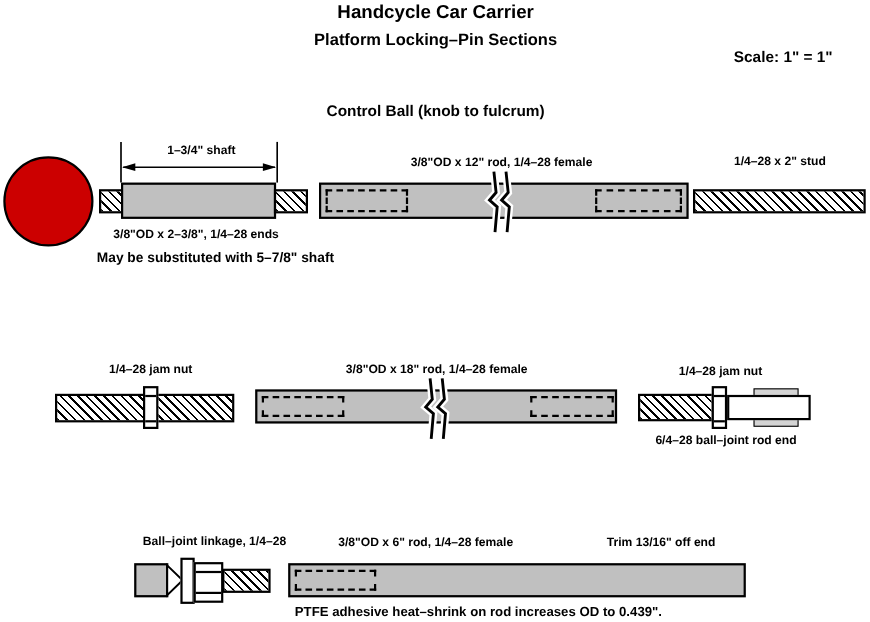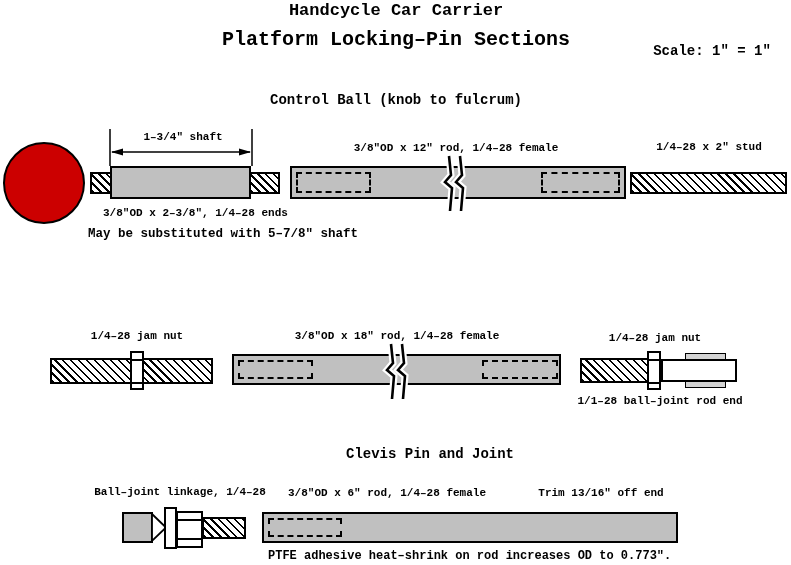--- a/index.html
+++ b/index.html
@@ -1,37 +1,37 @@
 <!DOCTYPE html>
 <html><head>
 <meta charset="utf-8">
 <style>
   html,body{margin:0;padding:0;background:#fff;}
   .canvas{
     position:relative;width:791px;height:565px;background:#ffffff;
     font-family:"Liberation Sans",sans-serif;color:#000;overflow:hidden;
   }
-  .lbl{position:absolute;font-weight:bold;white-space:nowrap;color:#000;line-height:1.1;font-family:Liberation Mono, monospace;}
+  .lbl{position:absolute;font-weight:bold;white-space:nowrap;color:#000;line-height:1.1;}
   .c{transform:translateX(-50%);}
   .part{position:absolute;box-sizing:border-box;border:2px solid #000;}
   .gray{background:#c0c0c0;}
   .white{background:#ffffff;}
   .hatch{background:repeating-linear-gradient(45deg,#000 0,#000 1.6px,#fff 1.6px,#fff 5.6px);}
   .dashrect{position:absolute;box-sizing:border-box;border:2px dashed #000;}
   .nutline{position:absolute;left:0;right:0;height:2px;background:#000;}
   .tab{position:absolute;box-sizing:border-box;border:1px solid #000;background:#d4d4d4;}
   svg{position:absolute;overflow:visible;}
 </style>
 </head>
 <body>
 
 <div class="canvas">
 
   <div class="lbl c" style="left:396px;top:2px;font-size:17px;">Handcycle Car Carrier</div>
-  <div class="lbl c" style="left:396px;top:29px;font-size:20px;">Platform Locking–Pin Sections</div>
+  <div class="lbl c" style="left:396px;top:29px;font-size:15px;">Platform Locking–Pin Sections</div>
   <div class="lbl c" style="left:712px;top:44px;font-size:14px;">Scale: 1" = 1"</div>
 
   <div class="lbl c" style="left:396px;top:93px;font-size:14px;">Control Ball (knob to fulcrum)</div>
 
   <div class="part" style="left:3px;top:142px;width:82px;height:82px;border-radius:50%;background:#cc0000;"></div>
 
   <svg style="left:106px;top:129px;" width="150" height="38" viewBox="0 0 150 38">
     <line x1="4" y1="0" x2="4" y2="37" stroke="#000" stroke-width="1.5"></line>
     <line x1="146" y1="0" x2="146" y2="37" stroke="#000" stroke-width="1.5"></line>
     <line x1="6" y1="23" x2="144" y2="23" stroke="#000" stroke-width="1.5"></line>
@@ -82,36 +82,35 @@
 
   <div class="lbl c" style="left:655px;top:332px;font-size:11px;">1/4–28 jam nut</div>
   <div class="part hatch" style="left:580px;top:358px;width:69px;height:25px;"></div>
   <div class="part white" style="left:647px;top:351px;width:14px;height:39px;">
     <div class="nutline" style="top:6px;"></div>
     <div class="nutline" style="top:29px;"></div>
   </div>
   <div class="tab" style="left:685px;top:353px;width:41px;height:8px;"></div>
   <div class="tab" style="left:685px;top:380px;width:41px;height:8px;"></div>
   <div class="part white" style="left:661px;top:359px;width:76px;height:23px;"></div>
-  <div class="lbl c" style="left:660px;top:395px;font-size:11px;">1/1–28 ball–joint rod end</div>
+  <div class="lbl c" style="left:660px;top:395px;font-size:11px;">6/4–28 ball–joint rod end</div>
 
-  <div class="lbl c" style="left:430px;top:447px;font-size:14px;">Clevis Pin and Joint</div>
 
-  <div class="lbl c" style="left:180px;top:486px;font-size:11px;">Ball–joint linkage, 1/4–28</div>
+  <div class="lbl c" style="left:195px;top:486px;font-size:11px;">Ball–joint linkage, 1/4–28</div>
   <div class="part gray" style="left:122px;top:512px;width:31px;height:31px;"></div>
   <svg style="left:152px;top:512px;" width="16" height="31" viewBox="0 0 16 31">
     <polygon points="0,2 14,15.5 0,29" fill="#fff" stroke="#000" stroke-width="1.8"></polygon>
   </svg>
   <div class="part white" style="left:164px;top:507px;width:13px;height:42px;"></div>
   <div class="part white" style="left:176px;top:511px;width:27px;height:37px;">
     <div class="nutline" style="top:6px;"></div>
     <div class="nutline" style="top:25px;"></div>
   </div>
   <div class="part hatch" style="left:202px;top:517px;width:44px;height:22px;"></div>
 
   <div class="lbl c" style="left:387px;top:487px;font-size:11px;">3/8"OD x 6" rod, 1/4–28 female</div>
   <div class="lbl c" style="left:601px;top:487px;font-size:11px;">Trim 13/16" off end</div>
   <div class="part gray" style="left:262px;top:512px;width:416px;height:31px;"></div>
   <div class="dashrect" style="left:268px;top:518px;width:74px;height:19px;"></div>
 
-  <div class="lbl" style="left:268px;top:550px;font-size:12px;">PTFE adhesive heat–shrink on rod increases OD to 0.773".</div>
+  <div class="lbl" style="left:268px;top:550px;font-size:12px;">PTFE adhesive heat–shrink on rod increases OD to 0.439".</div>
 
 </div>
 
 </body></html>

